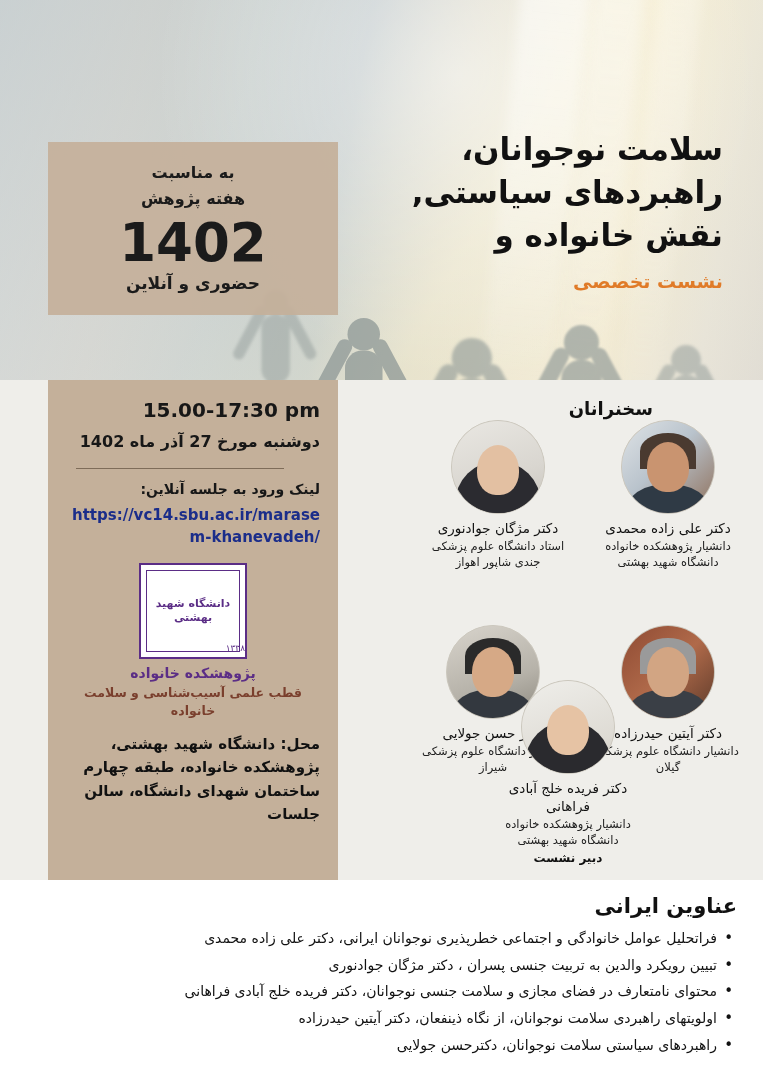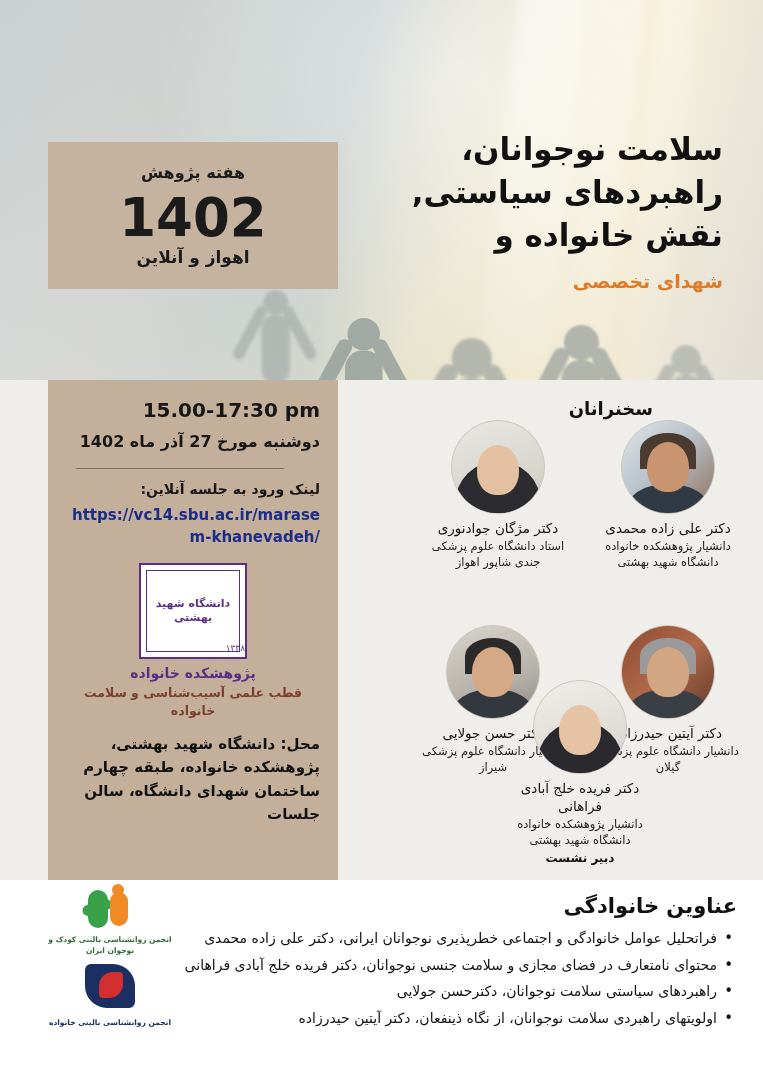--- a/index.html
+++ b/index.html
@@ -311,21 +311,21 @@
     font-size: 12px;
     font-weight: bold;
     color: #111;
     margin-top: 2px;
   }
 
   .s1 { top: 40px; right: 20px; }
   .s2 { top: 40px; right: 190px; }
   .s3 { top: 245px; right: 20px; }
   .s4 { top: 245px; right: 195px; }
-  .s5 { top: 300px; right: 108px; }
+  .s5 { top: 300px; right: 120px; }
 
   
   .bottom {
     position: absolute;
     top: 880px; left: 0;
     width: 763px; height: 200px;
     background: #ffffff;
   }
   .bottom h3 {
     position: absolute;
@@ -462,27 +462,28 @@
         <div class="body"></div>
       <div class="armL"></div>
         <div class="armR"></div>
 
     </div>
 
     <div class="title-block">
       <div class="line">سلامت نوجوانان،</div>
       <div class="line">راهبردهای سیاستی,</div>
       <div class="line">نقش خانواده و</div>
-      <div class="subtitle-spec">شهدای تخصصی</div>
+      <div class="subtitle-spec">نشست تخصصی</div>
     </div>
 
     <div class="occasion">
+      <div class="small">به مناسبت</div>
       <div class="small">هفته پژوهش</div>
       <div class="year">1402</div>
-      <div class="mode">اهواز و آنلاین</div>
+      <div class="mode">حضوری و آنلاین</div>
     </div>
   </div>
 
   <div class="mid">
 
     <div class="leftcol">
       <div class="time">15.00-17:30 pm</div>
       <div class="date">دوشنبه مورخ 27 آذر ماه 1402</div>
       <hr>
       <div class="linklabel">لینک ورود به جلسه آنلاین:</div>
@@ -557,41 +558,24 @@
           <div class="face" style="background:#e6c3a4; top:24px;"></div>
         </div>
         <div class="name">دکتر فریده خلج آبادی فراهانی</div>
         <div class="role">دانشیار پژوهشکده خانواده دانشگاه شهید بهشتی</div>
         <div class="tagline">دبیر نشست</div>
       </div>
     </div>
   </div>
 
   <div class="bottom">
-    <h3>عناوین خانوادگی</h3>
+    <h3>عناوین ایرانی</h3>
     <ul class="topics">
       <li>فراتحلیل عوامل خانوادگی و اجتماعی خطرپذیری نوجوانان ایرانی، دکتر علی زاده محمدی</li>
+      <li>تبیین رویکرد والدین به تربیت جنسی پسران ، دکتر مژگان جوادنوری</li>
       <li>محتوای نامتعارف در فضای مجازی و سلامت جنسی نوجوانان، دکتر فریده خلج آبادی فراهانی</li>
+      <li>اولویتهای راهبردی سلامت نوجوانان، از نگاه ذینفعان، دکتر آیتین حیدرزاده</li>
       <li>راهبردهای سیاستی سلامت نوجوانان، دکترحسن جولایی</li>
-      <li>اولویتهای راهبردی سلامت نوجوانان، از نگاه ذینفعان، دکتر آیتین حیدرزاده</li>
     </ul>
 
-    <div class="botlogos">
-      <div class="bl1">
-        <div class="glyph1">
-          <div class="g-green"></div>
-          <div class="g-green2"></div>
-          <div class="g-orange"></div>
-          <div class="g-dot"></div>
-        </div>
-        <div class="cap">انجمن روانشناسی بالینی کودک و نوجوان ایران</div>
-      </div>
-      <div>
-        <div class="glyph2">
-          <div class="navy"></div>
-          <div class="red"></div>
-        </div>
-        <div class="cap2">انجمن روانشناسی بالینی خانواده</div>
-      </div>
-    </div>
   </div>
 
 </div>
 
 </body></html>

